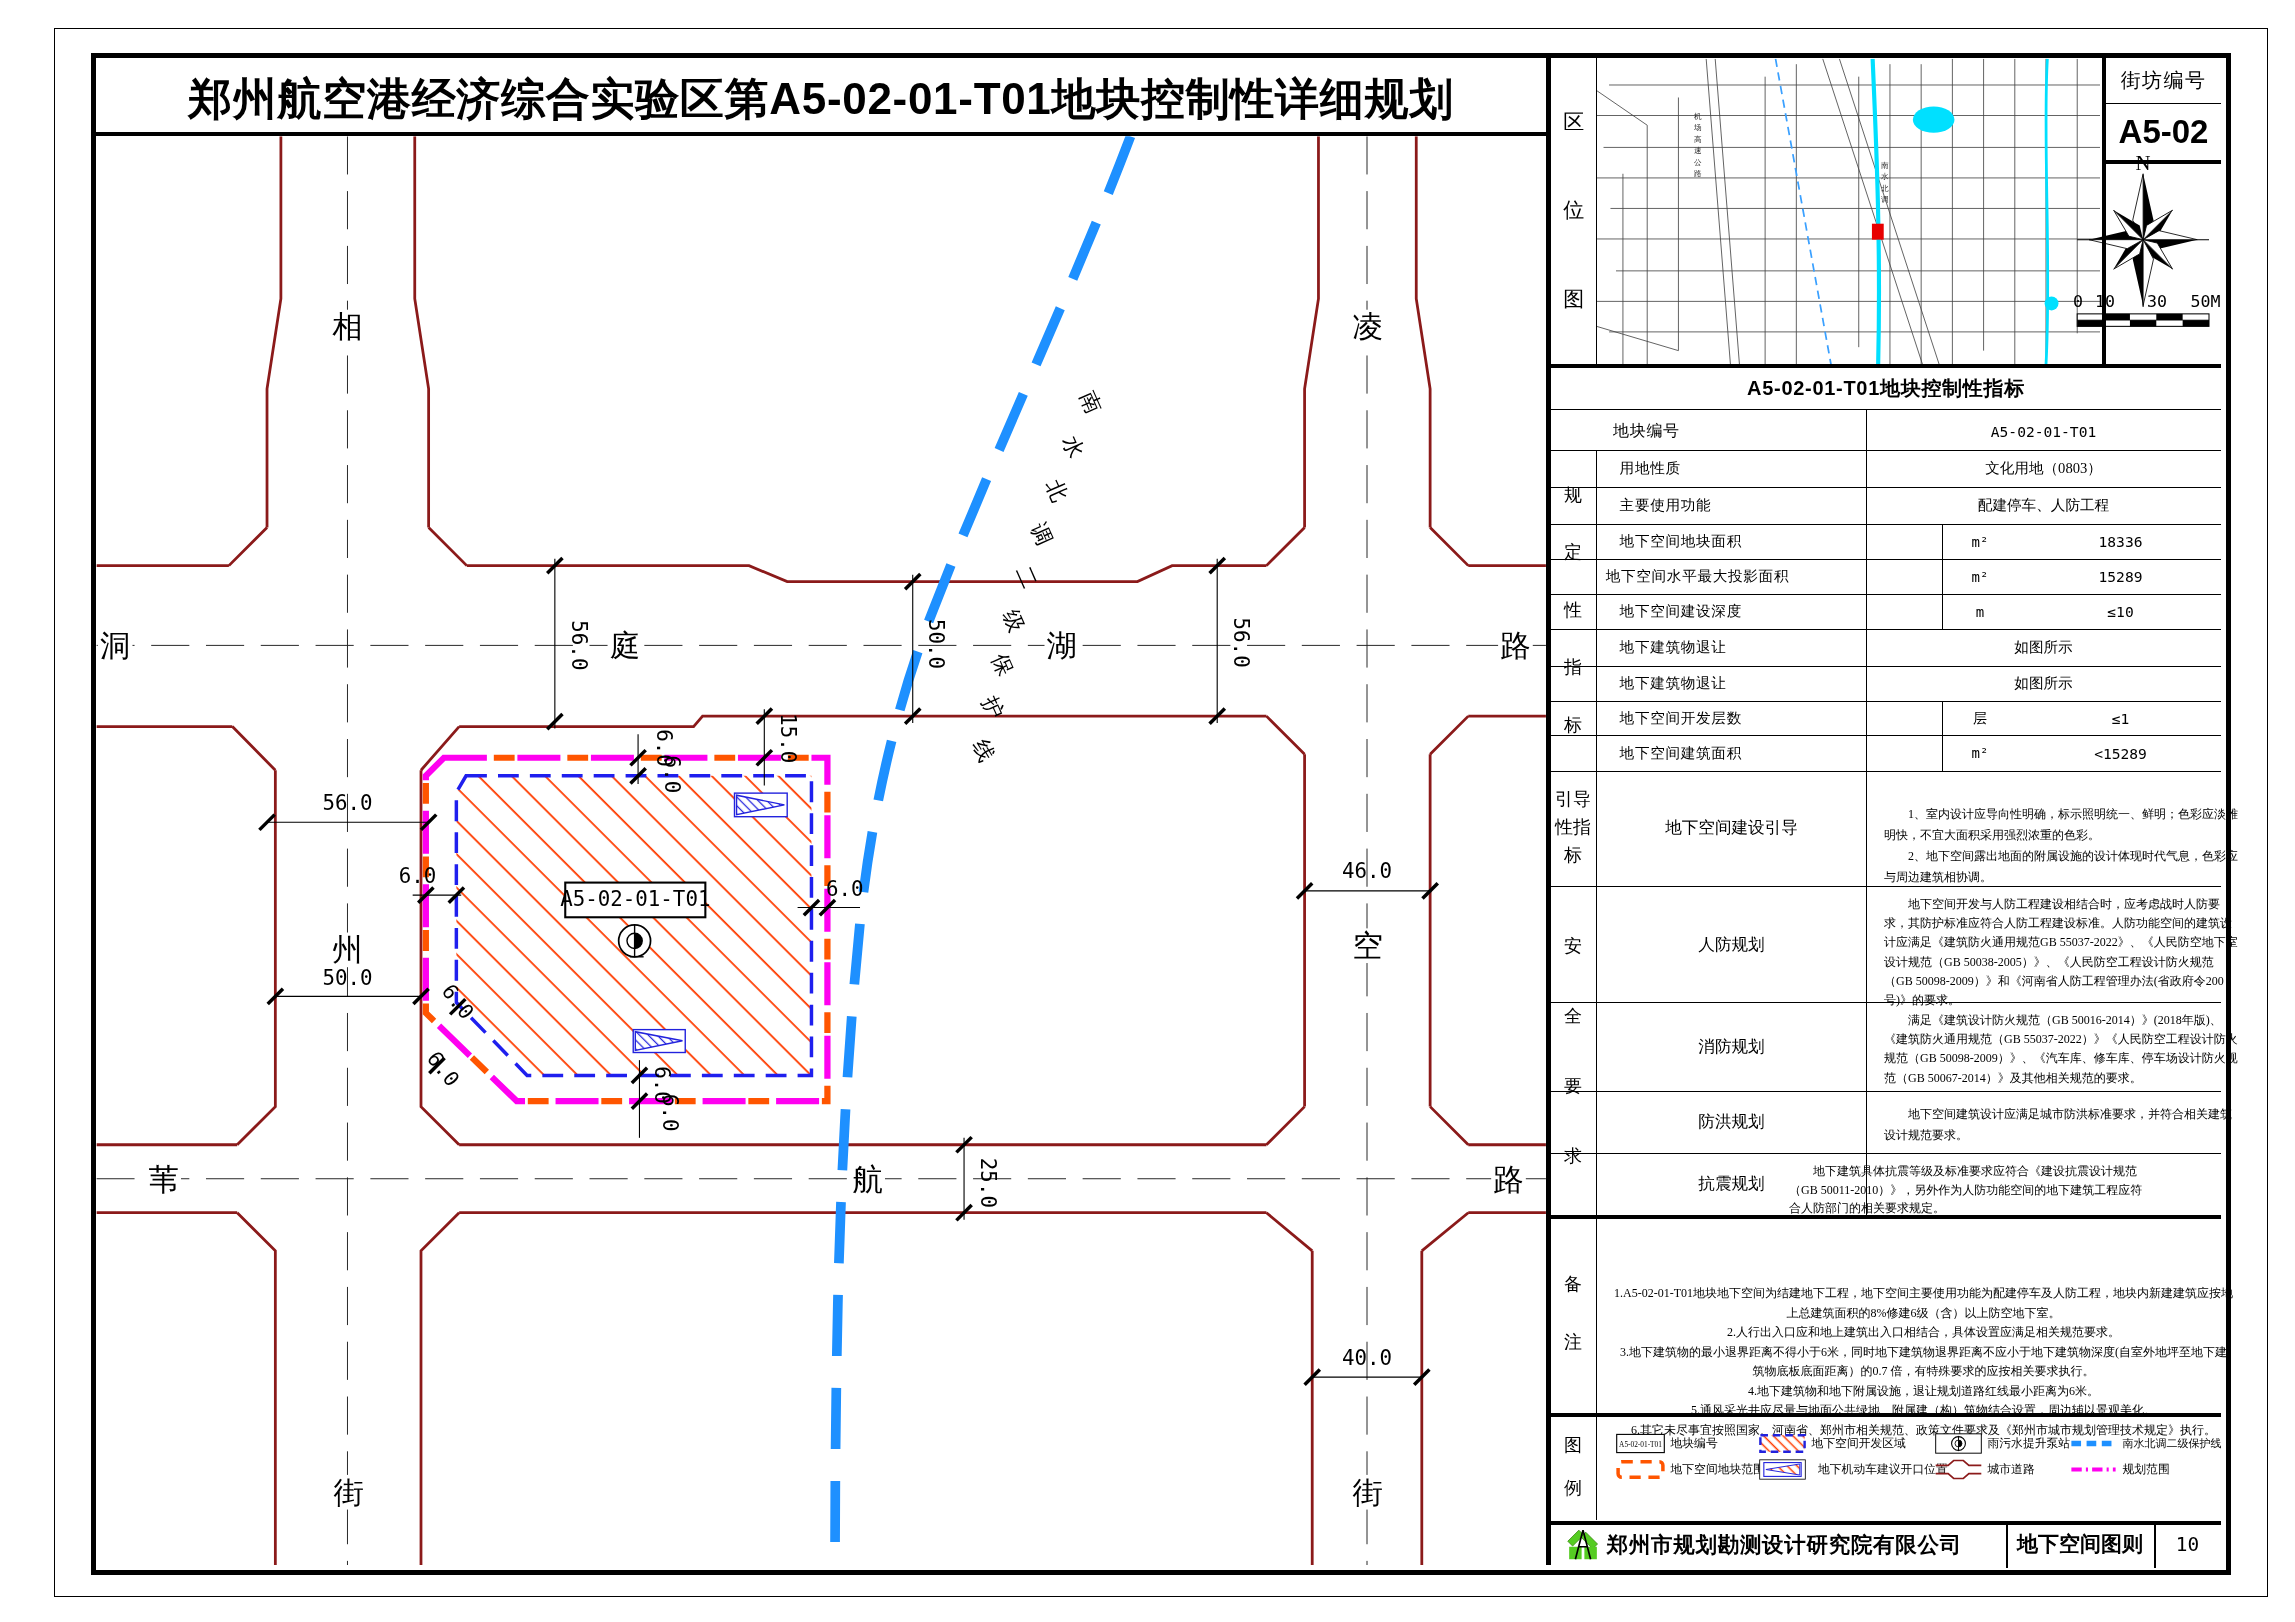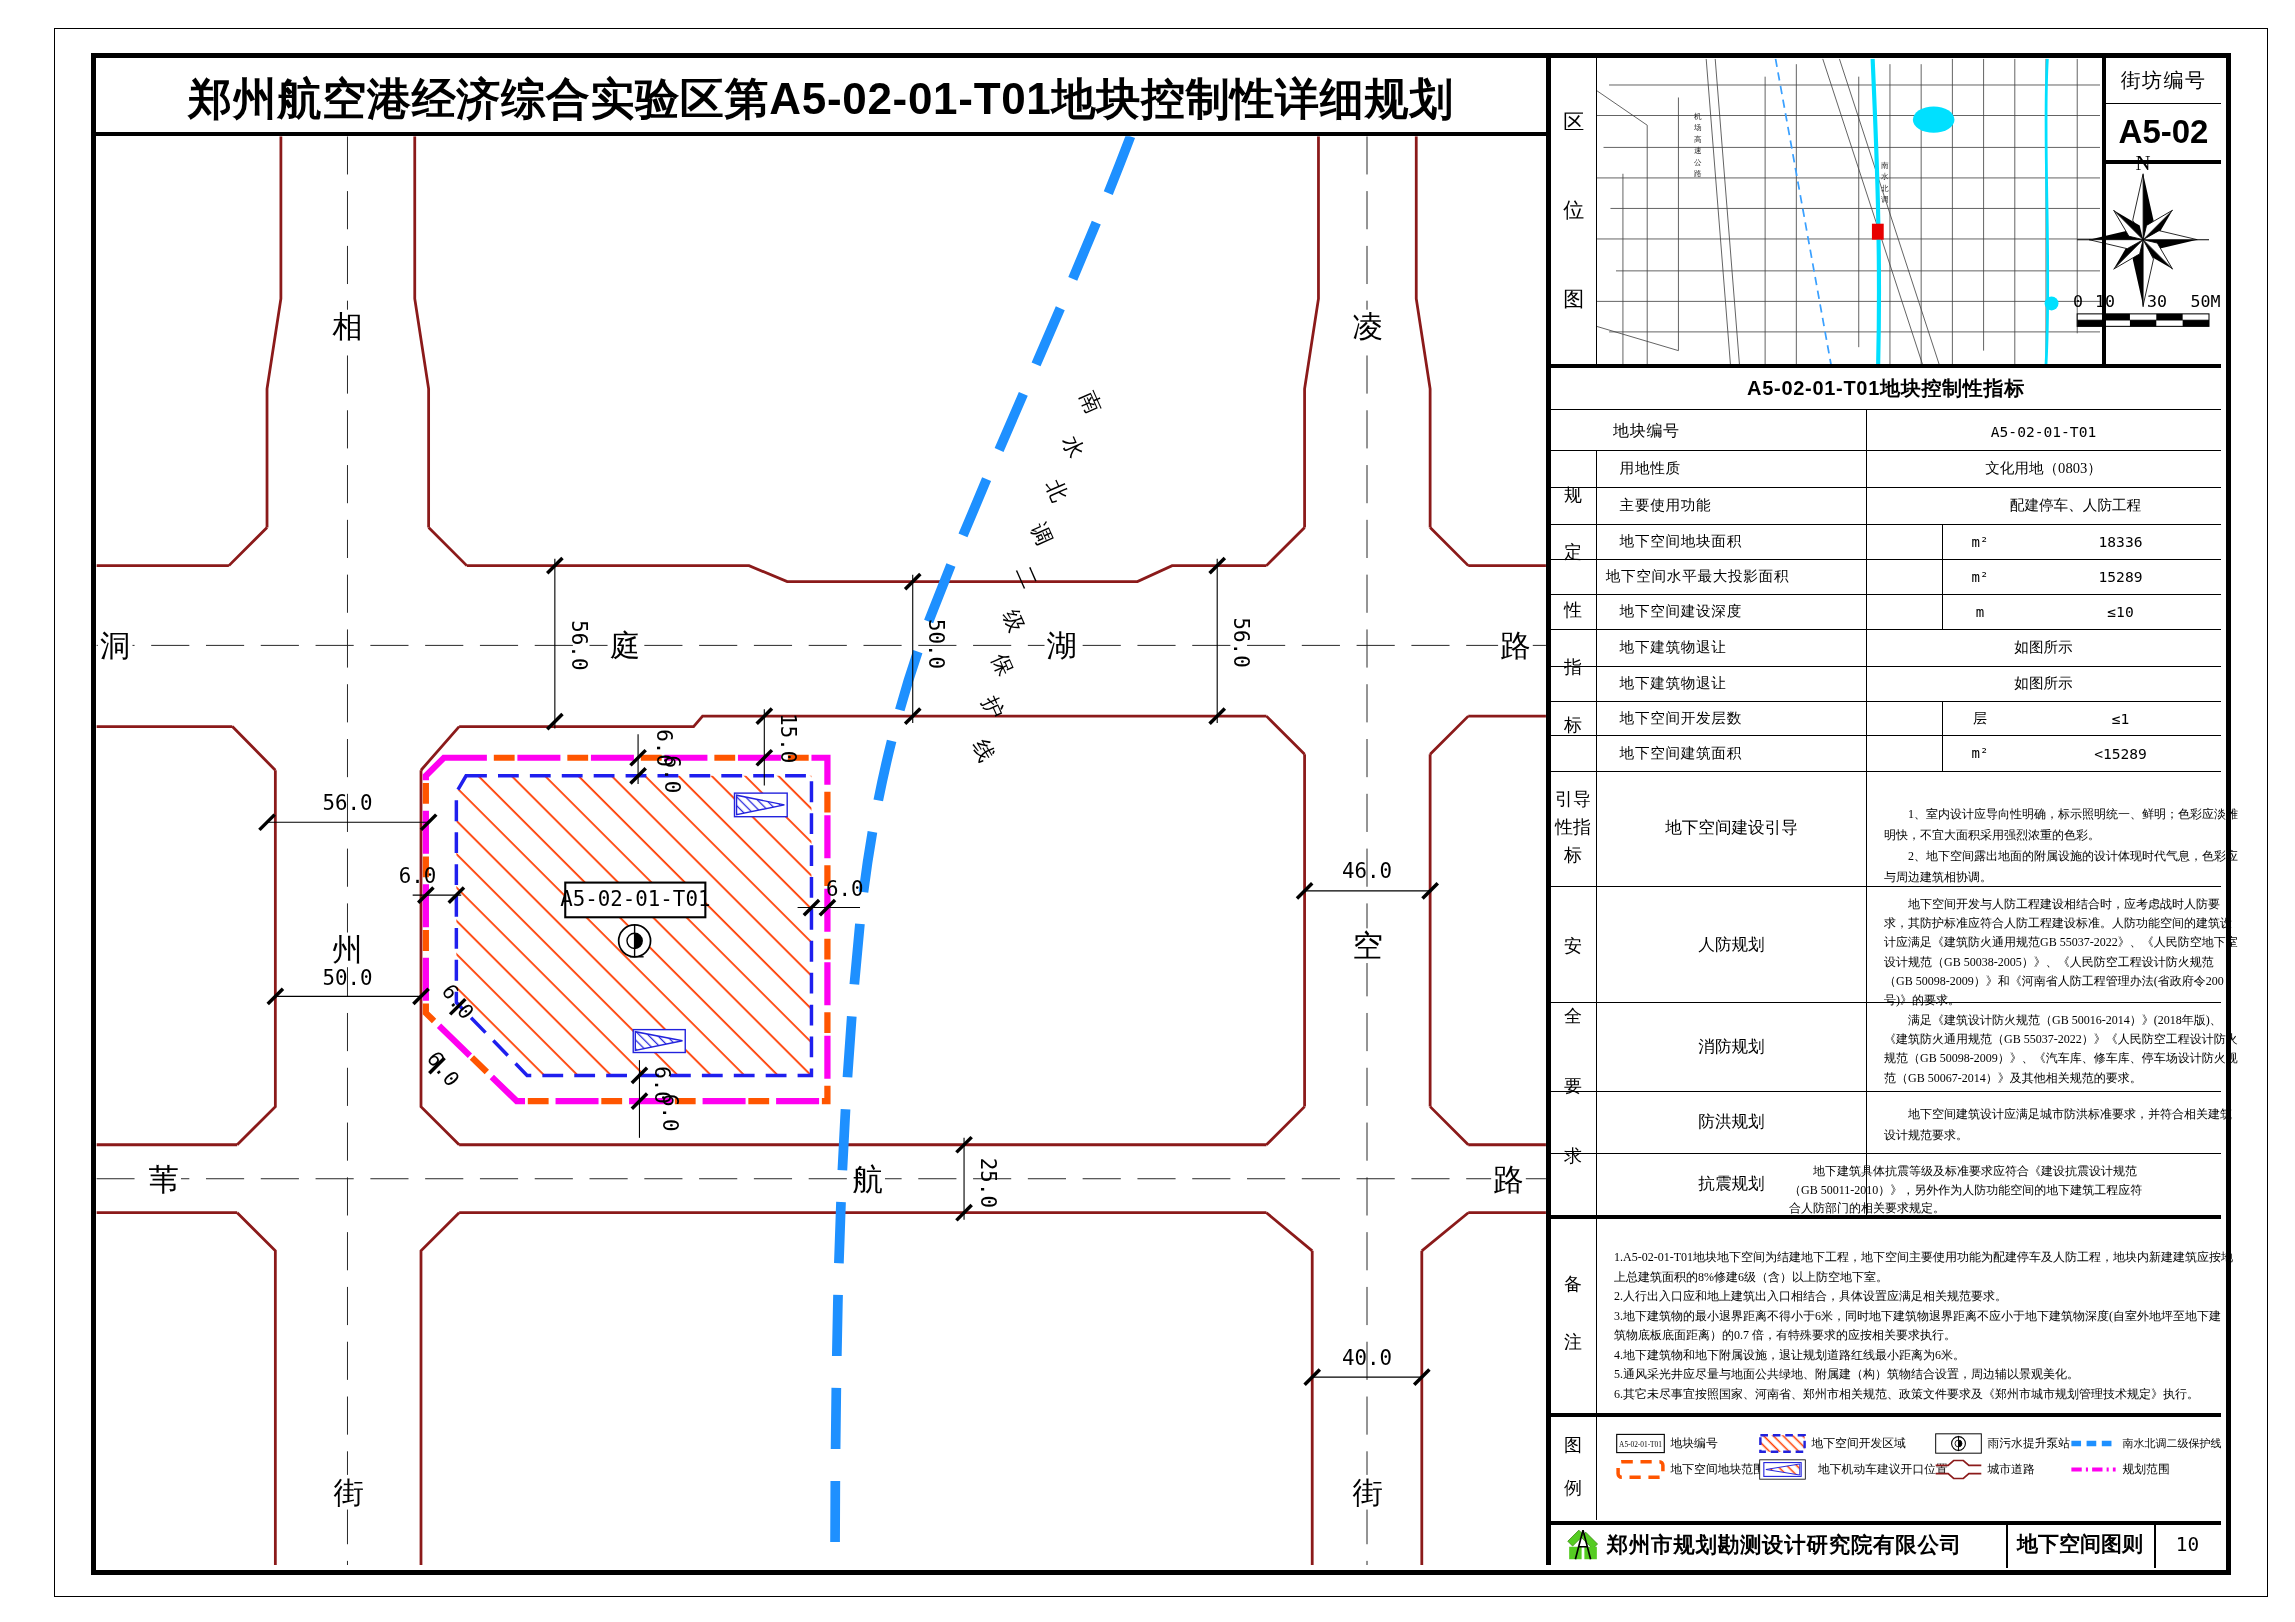--- a/index.html
+++ b/index.html
@@ -360,21 +360,21 @@
   <div class="cell" style="left:1596px;top:450px;width:271px;height:37px;">
       <span class="lbl">用地性质</span>
     </div>
   <div class="cell center" style="left:1866px;top:450px;width:355px;height:37px;">
       <span class="val">文化用地（0803）</span>
     </div>
 
   <div class="cell" style="left:1596px;top:487px;width:271px;height:37px;">
       <span class="lbl">主要使用功能</span>
     </div>
-  <div class="cell center" style="left:1866px;top:487px;width:355px;height:37px;padding-left:32px;">
+  <div class="cell center" style="left:1866px;top:487px;width:355px;height:37px;">
       <span class="val">配建停车、人防工程</span>
     </div>
 
   <div class="cell" style="left:1596px;top:524px;width:271px;height:35px;">
       <span class="lbl">地下空间地块面积</span>
     </div>
   <div class="cell center" style="left:1942px;top:524px;width:76px;height:35px;">
       <span class="num" style="font-size:14px;">m²</span>
     </div>
   <div class="cell center" style="left:2019px;top:524px;width:203px;height:35px;">
@@ -465,21 +465,21 @@
   <div class="abs para" style="left:1866px;top:1097px;width:355px;height:54px;"><span style="white-space:pre-line;">　　地下空间建筑设计应满足城市防洪标准要求，并符合相关建筑设计规范要求。</span></div>
 
   <div class="cell center" style="left:1596px;top:1153px;width:271px;height:62px;font-size:16.6px;">
       <span>抗震规划</span>
     </div>
   <div class="abs para" style="left:1771px;top:1155px;width:355px;height:58px;line-height:1.55;"><span style="white-space:pre-line;">　　地下建筑具体抗震等级及标准要求应符合《建设抗震设计规范（GB 50011-2010）》，另外作为人防功能空间的地下建筑工程应符合人防部门的相关要求规定。</span></div>
 
   <div class="cell center" style="left:1551px;top:1215px;width:44px;height:198px;">
     <span class="vert" style="line-height:3.2;">备注</span>
   </div>
-  <div class="abs para" style="left:1596px;top:1222px;width:619px;height:186px;line-height:1.62;">
+  <div class="abs para" style="left:1596px;top:1258px;width:619px;height:186px;line-height:1.62;text-align:center;">
     <span style="white-space:pre-line;">1.A5-02-01-T01地块地下空间为结建地下工程，地下空间主要使用功能为配建停车及人防工程，地块内新建建筑应按地上总建筑面积的8%修建6级（含）以上防空地下室。
 2.人行出入口应和地上建筑出入口相结合，具体设置应满足相关规范要求。
 3.地下建筑物的最小退界距离不得小于6米，同时地下建筑物退界距离不应小于地下建筑物深度(自室外地坪至地下建 筑物底板底面距离）的0.7 倍，有特殊要求的应按相关要求执行。
 4.地下建筑物和地下附属设施，退让规划道路红线最小距离为6米。
 5.通风采光井应尽量与地面公共绿地、附属建（构）筑物结合设置，周边辅以景观美化。
 6.其它未尽事宜按照国家、河南省、郑州市相关规范、政策文件要求及《郑州市城市规划管理技术规定》执行。</span>
   </div>
 
   <div class="cell center" style="left:1551px;top:1413px;width:44px;height:108px;">
     <span class="vert" style="line-height:2.4;">图例</span>

